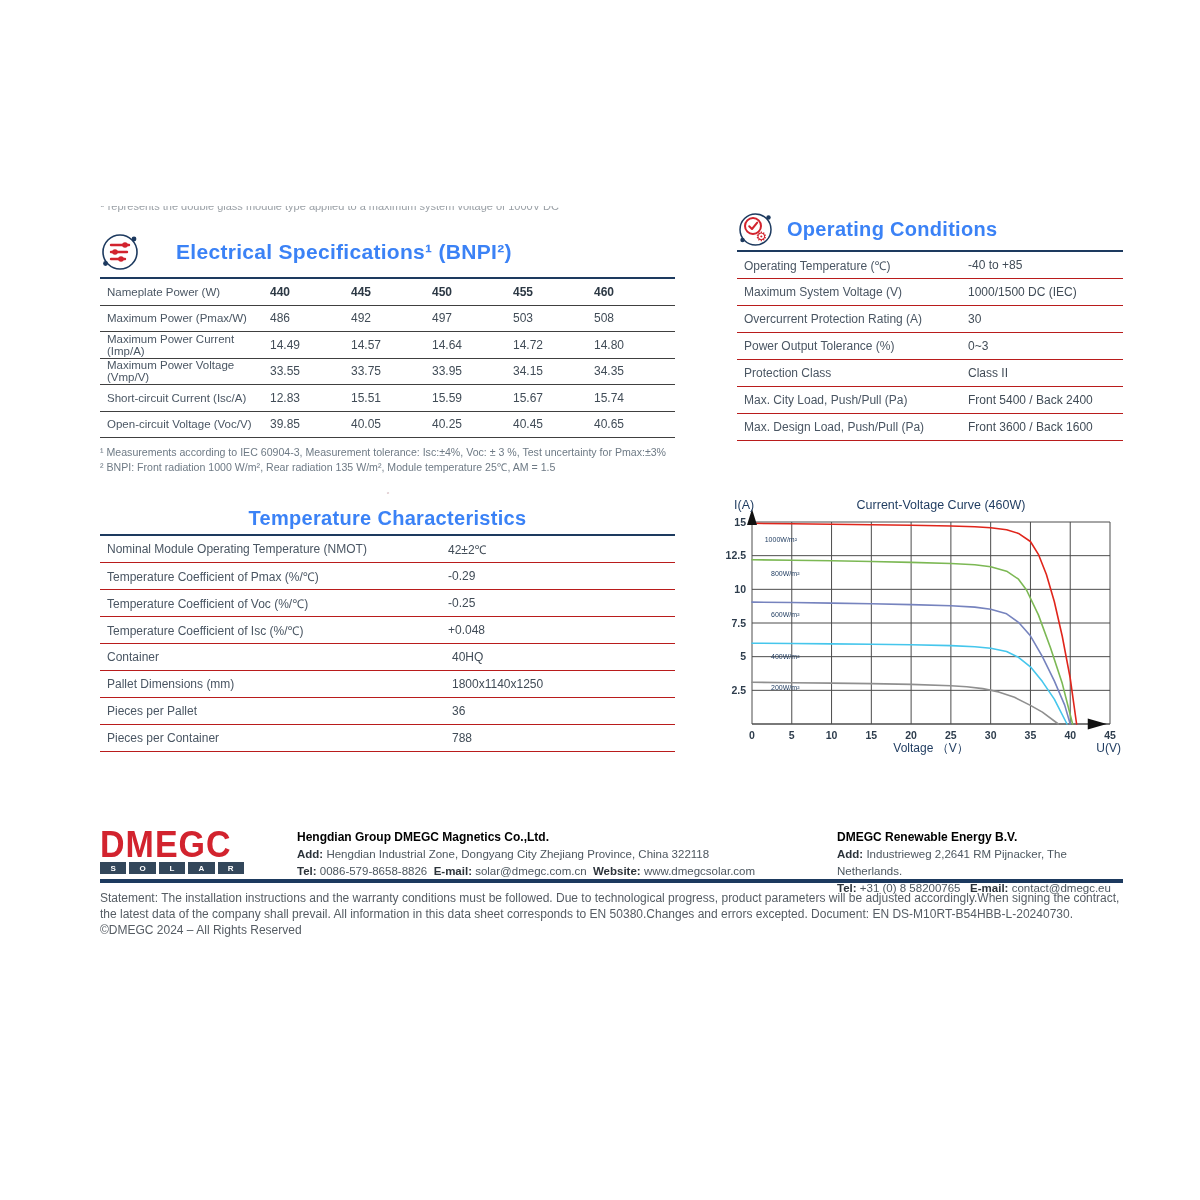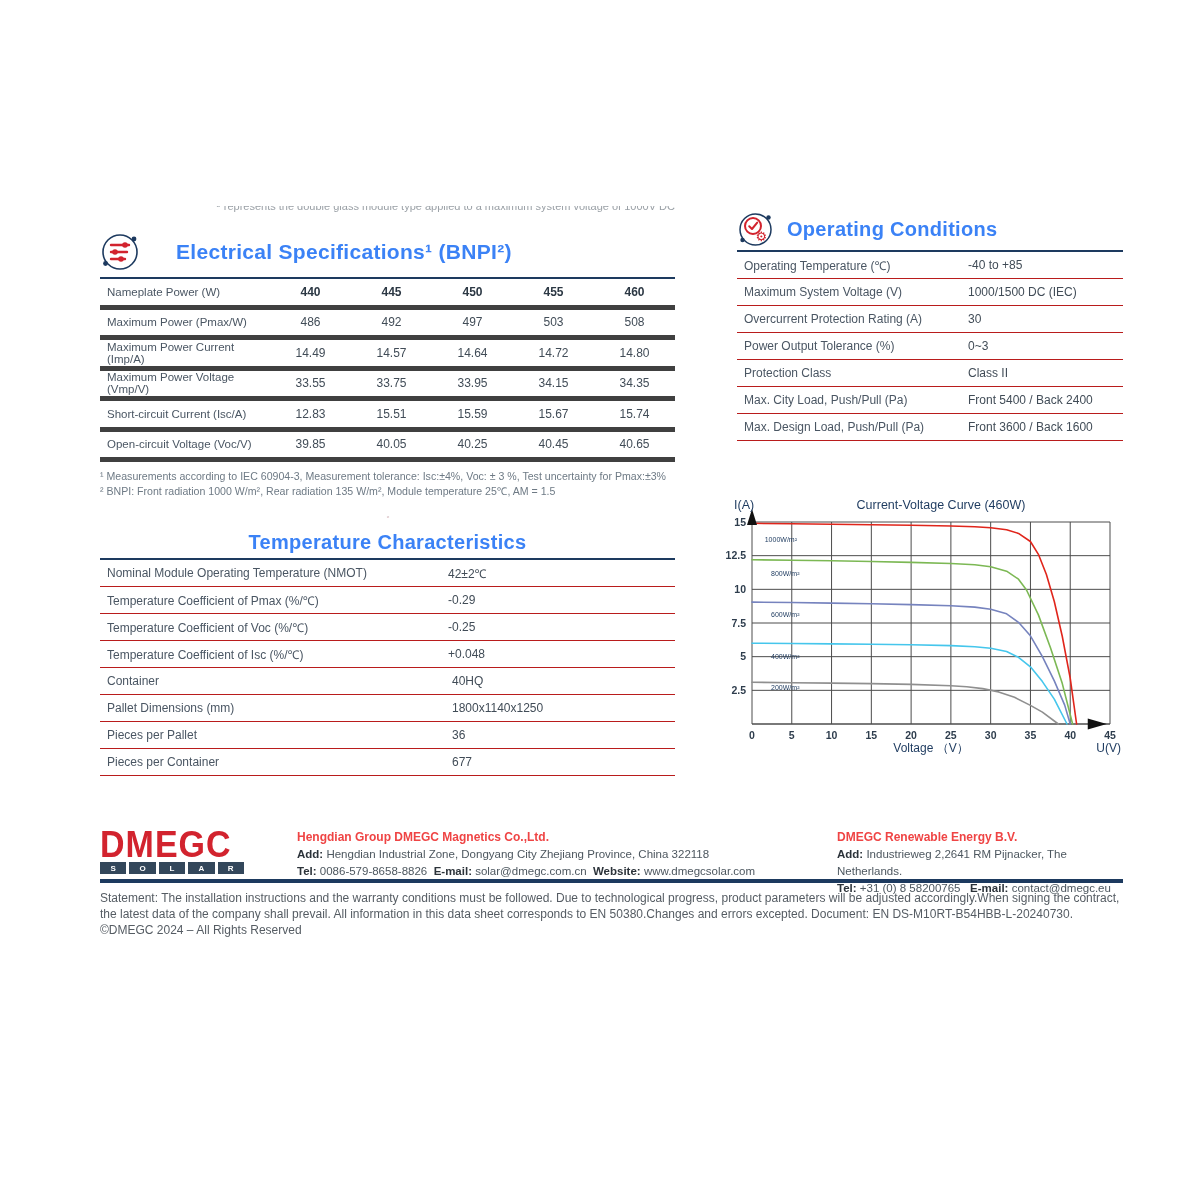--- a/index.html
+++ b/index.html
@@ -2,62 +2,62 @@
 <html><head>
 <meta charset="utf-8">
 <style>
   html,body{margin:0;padding:0;background:#ffffff;}
   body{width:1200px;height:1200px;position:relative;font-family:"Liberation Sans",sans-serif;overflow:hidden;}
   .col{position:absolute;}
   #left-col{left:100px;top:206px;width:575px;}
   #right-col{left:737px;top:212px;width:386px;}
 
   
-  .top-note{height:9px;overflow:hidden;text-align:right;}
+  .top-note{height:9px;overflow:hidden;}
   .top-note span{display:block;margin-top:-6px;font-size:11px;color:#9aa0a6;white-space:nowrap;}
 
   
   .section-header{display:flex;align-items:center;gap:13px;border-bottom:2.5px solid #1d3a5f;padding-bottom:5px;}
   .section-title{font-size:21px;font-weight:bold;color:#3b82f6;letter-spacing:.3px;}
   .sh-sm{padding-bottom:4px;border-bottom-width:2px;}
   .sh-sm .section-title{font-size:20px;}
 
   
   .kv-table{--col:348px;}
   .kv-row{display:grid;grid-template-columns:var(--col) 1fr;align-items:center;height:26px;
           border-bottom:1px solid #b91c1c;font-size:12px;color:#4a5663;}
   .kv-row .kv-label{padding-left:7px;}
   .kv-row .kv-value{color:#414c57;}
 
   
   .spec-row{display:grid;grid-template-columns:170px repeat(5,1fr);align-items:center;height:25.5px;
-            border-bottom:5px solid #404040;font-size:12px;color:#4a5663;}
+            border-bottom:1px solid #404040;font-size:12px;color:#4a5663;}
   .spec-row .kv-label{padding-left:7px;font-size:11.5px;}
-  .spec-val{text-align:center;color:#414c57;}
+  .spec-val{text-align:left;color:#414c57;}
   .spec-val.head{font-weight:bold;color:#2c3844;}
 
   .footnotes{margin-top:7px;font-size:10.6px;color:#6e7a85;line-height:15px;}
 
   .mt-elec{margin-top:17px;height:47px;box-sizing:border-box;gap:36px;}
   .mt-temp{margin-top:17px;height:44px;box-sizing:border-box;flex-direction:column;}
   .mt-pack{margin-top:26px;height:44px;box-sizing:border-box;}
 
   
   .chart-wrap{position:relative;height:262px;margin-top:54px;}
   .chart-wrap svg{position:absolute;left:-16px;top:0;}
 
   
   #footer{position:absolute;left:100px;top:827px;width:1023px;}
   .logo{position:absolute;left:0;top:2px;width:146px;}
   .logo-word{font-size:34px;font-weight:800;color:#d2232e;letter-spacing:1px;line-height:30px;transform:scaleY(1.08);}
   .logo-bar{display:flex;gap:3px;margin-top:3px;}
   .logo-bar .sq{width:26.4px;height:12px;background:#33475b;color:#fff;font-size:8px;font-weight:bold;
                 display:flex;align-items:center;justify-content:center;}
   .company{position:absolute;top:2px;font-size:11.5px;color:#4d575f;line-height:17px;}
-  .company .cname{font-weight:bold;font-size:12px;color:#ef4444;}
+  .company .cname{font-weight:bold;font-size:12px;color:#000000;}
   .company b{color:#2c333a;}
   #company-left{left:197px;}
   #company-right{left:737px;}
   .footer-divider{position:absolute;left:0;top:52px;width:1023px;height:3.5px;background:#1d3a5f;}
   .statement{position:absolute;left:0;top:64px;width:1023px;font-size:12px;color:#555c63;line-height:15.5px;}
   .copyright{margin-top:1px;}
 </style>
 </head>
 <body>
 
@@ -176,21 +176,21 @@
       <div class="kv-row">
         <span class="kv-label">Pallet Dimensions (mm)</span>
         <span class="kv-value">1800x1140x1250</span>
       </div>
       <div class="kv-row">
         <span class="kv-label">Pieces per Pallet</span>
         <span class="kv-value">36</span>
       </div>
       <div class="kv-row">
         <span class="kv-label">Pieces per Container</span>
-        <span class="kv-value">677</span>
+        <span class="kv-value">788</span>
       </div>
     </div>
 </div>
 
 <div id="right-col" class="col">
 
   <div class="section-header sh-sm" style="height:40px;box-sizing:border-box;">
     <svg width="37" height="37" viewBox="0 0 37 37">
       <circle cx="18.5" cy="18.5" r="15.5" fill="none" stroke="#1d3a5f" stroke-width="1.5"></circle>
       <circle cx="31.5" cy="6.5" r="2.2" fill="#1d3a5f"></circle>

